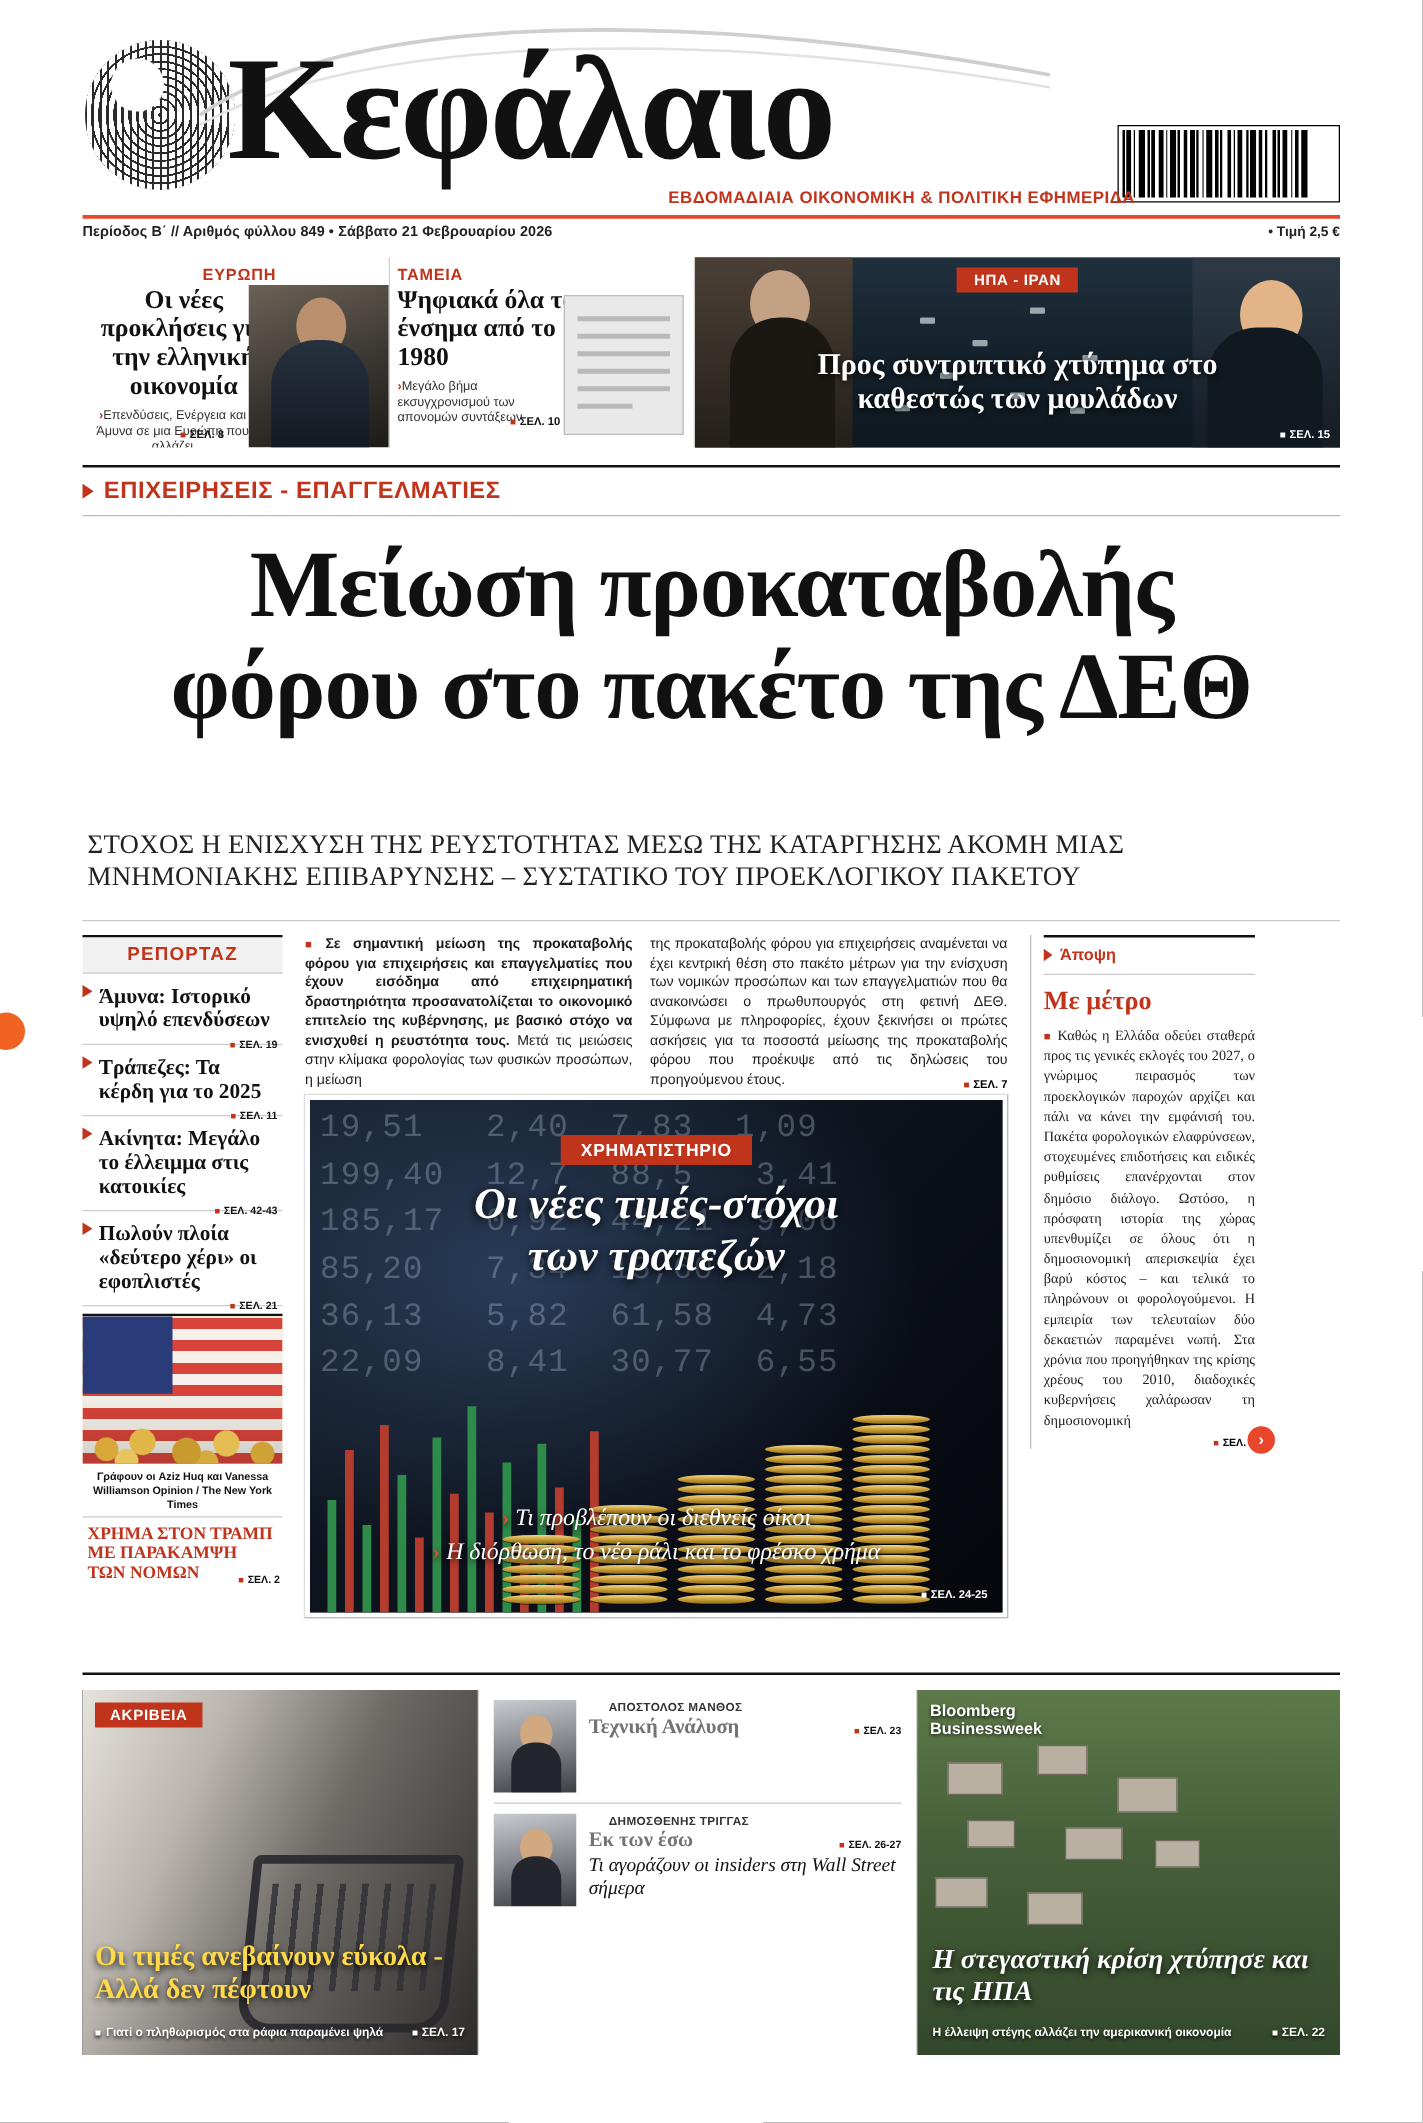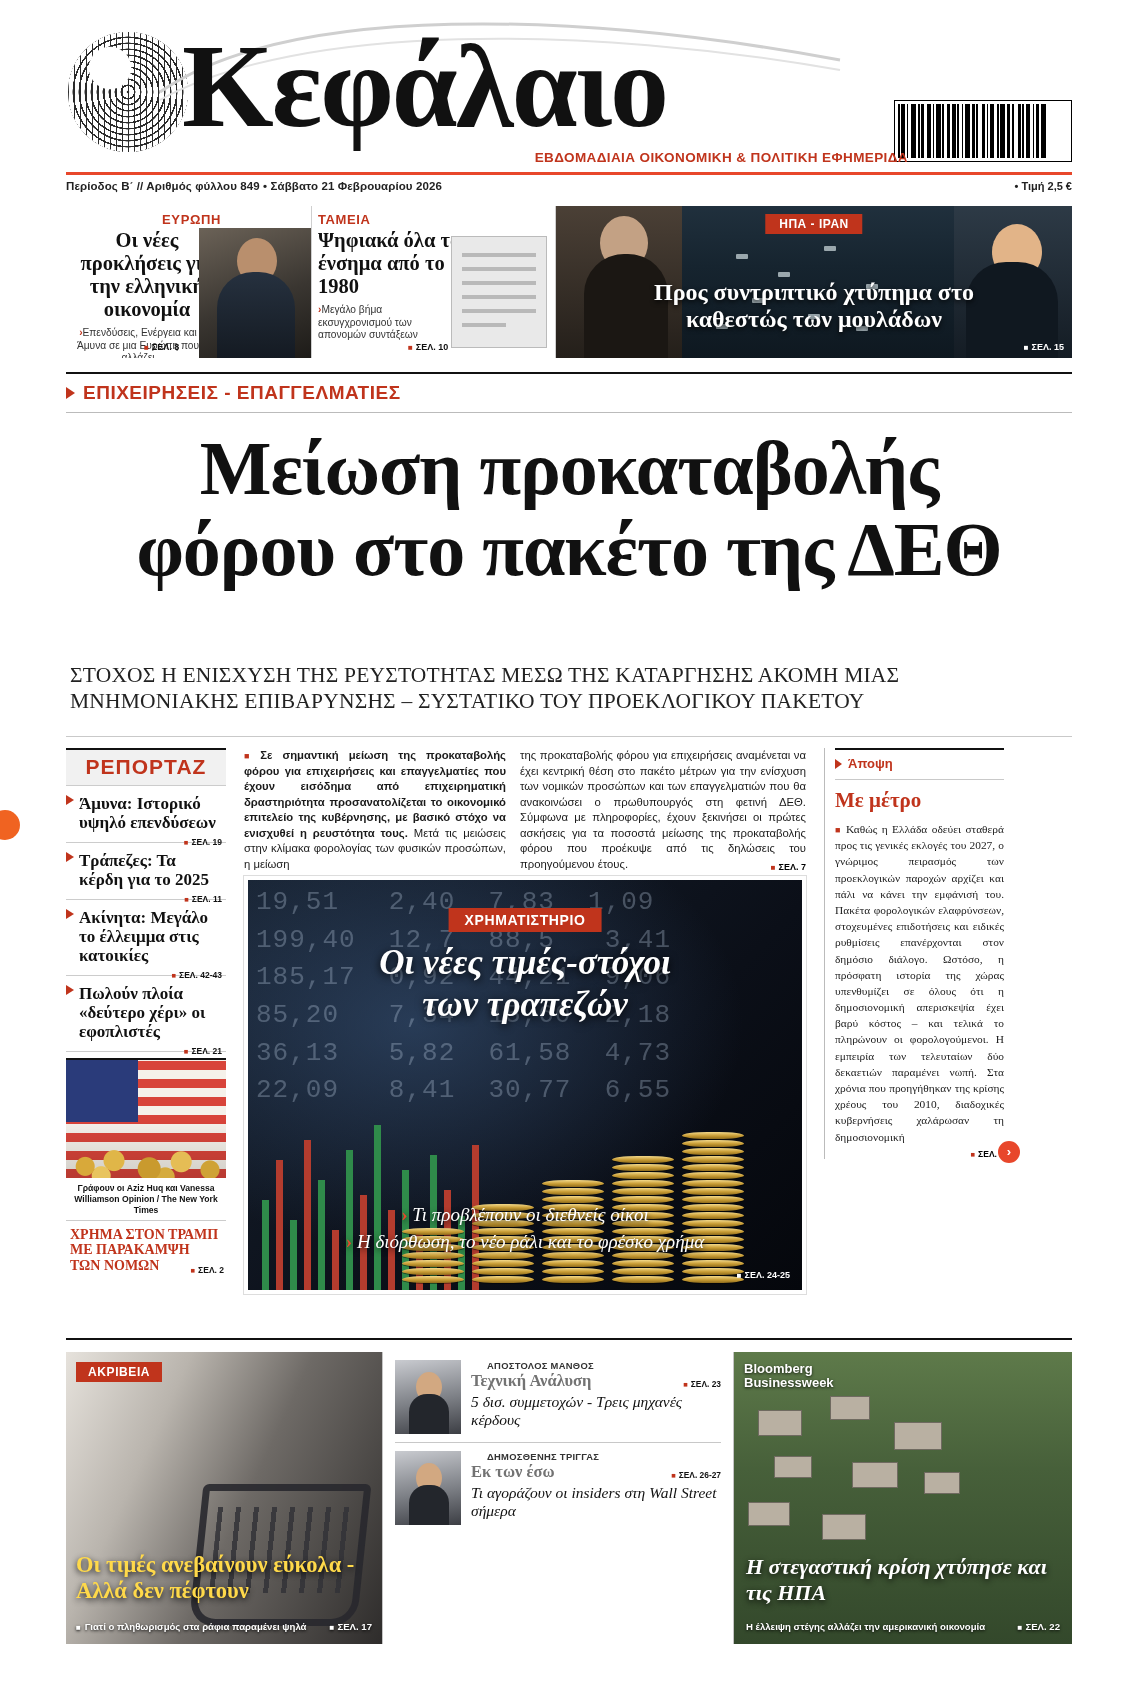--- a/index.html
+++ b/index.html
@@ -322,21 +322,21 @@
   
   .rail {
     position: absolute;
     left: 66px; top: 748px;
     width: 160px;
   }
   .rail-rule { height: 2px; background: #111; }
   .rail-title {
     background: #f1f1f1;
     text-align: center;
-    font-size: 21px;
+    font-size: 15px;
     font-weight: bold;
     color: #c0341c;
     letter-spacing: 1px;
     padding: 5px 0 6px;
     border-bottom: 1px solid #ccc;
   }
   .rail-item {
     border-bottom: 1px solid #ccc;
     padding: 8px 4px 9px 0;
     position: relative;
@@ -785,21 +785,21 @@
         <i style="top:16px"></i>
           <i style="top:30px"></i>
           <i style="top:44px"></i>
           <i style="top:58px"></i>
           <i style="top:72px"></i>
           <i style="top:86px;right:40px"></i>
       </div>
       <div class="kicker">ΤΑΜΕΙΑ</div>
       <div class="t-head">Ψηφιακά όλα τα ένσημα από το 1980</div>
       <div class="t-sub"><span class="arr">›</span><span>Μεγάλο βήμα εκσυγχρονισμού των απονομών συντάξεων</span></div>
-      <div class="pageref" style="left:96px;bottom:6px">ΣΕΛ. 10</div>
+      <div class="pageref" style="left:96px;bottom:16px">ΣΕΛ. 10</div>
     </div>
 
     <div class="teaser t3">
       <div class="t3-sea"></div>
       <div class="t3-ships">
         <i style="left:180px;top:48px"></i>
           <i style="left:222px;top:66px"></i>
           <i style="left:268px;top:40px"></i>
         <i style="left:196px;top:92px"></i>
           <i style="left:252px;top:108px"></i>
@@ -1022,21 +1022,20 @@
 
     <div class="b-sep"></div>
 
     <div class="b2">
       <div class="col-item">
         <div class="mug"></div>
         <div class="col-txt">
           <div class="col-author">ΑΠΟΣΤΟΛΟΣ ΜΑΝΘΟΣ</div>
           <div class="col-name">Τεχνική Ανάλυση</div>
           <div class="col-ref">ΣΕΛ. 23</div>
-          <div class="col-head">5 δισ. συμμετοχών - Τρεις μηχανές κέρδους</div>
         </div>
       </div>
       <div class="col-item">
         <div class="mug"></div>
         <div class="col-txt">
           <div class="col-author">ΔΗΜΟΣΘΕΝΗΣ ΤΡΙΓΓΑΣ</div>
           <div class="col-name">Εκ των έσω</div>
           <div class="col-ref">ΣΕΛ. 26-27</div>
           <div class="col-head">Τι αγοράζουν οι insiders στη Wall Street σήμερα</div>
         </div>

